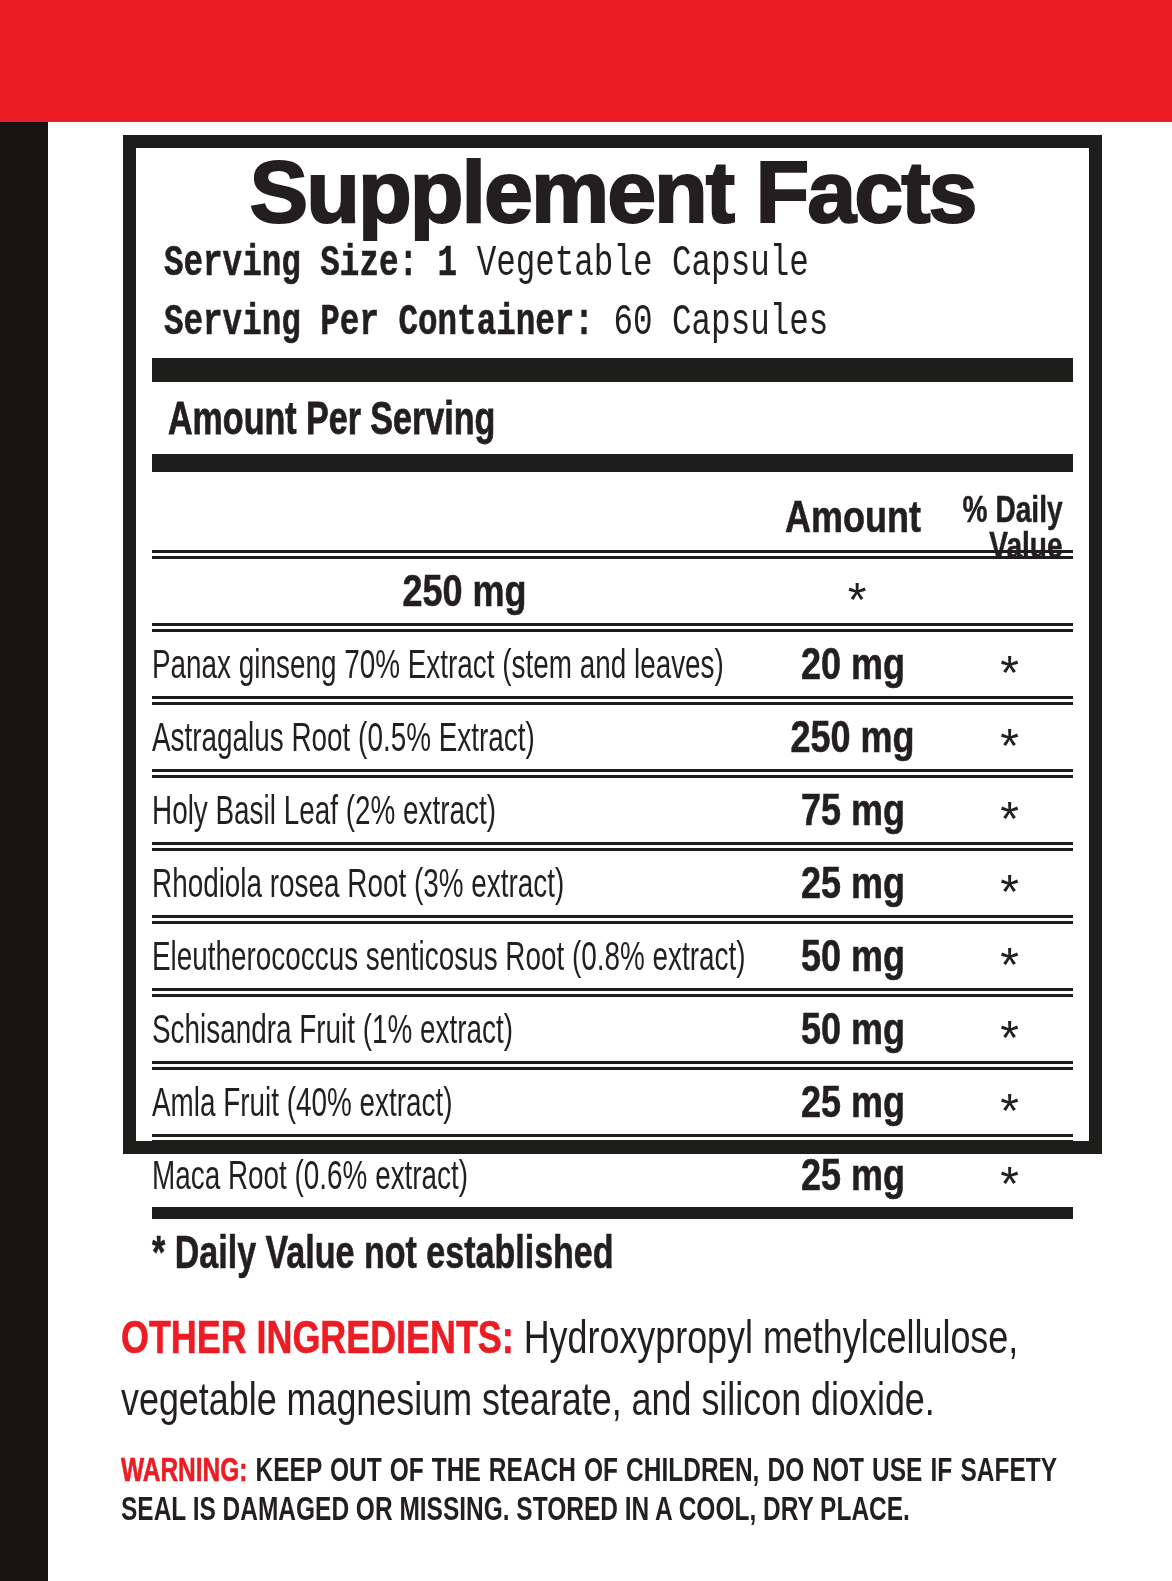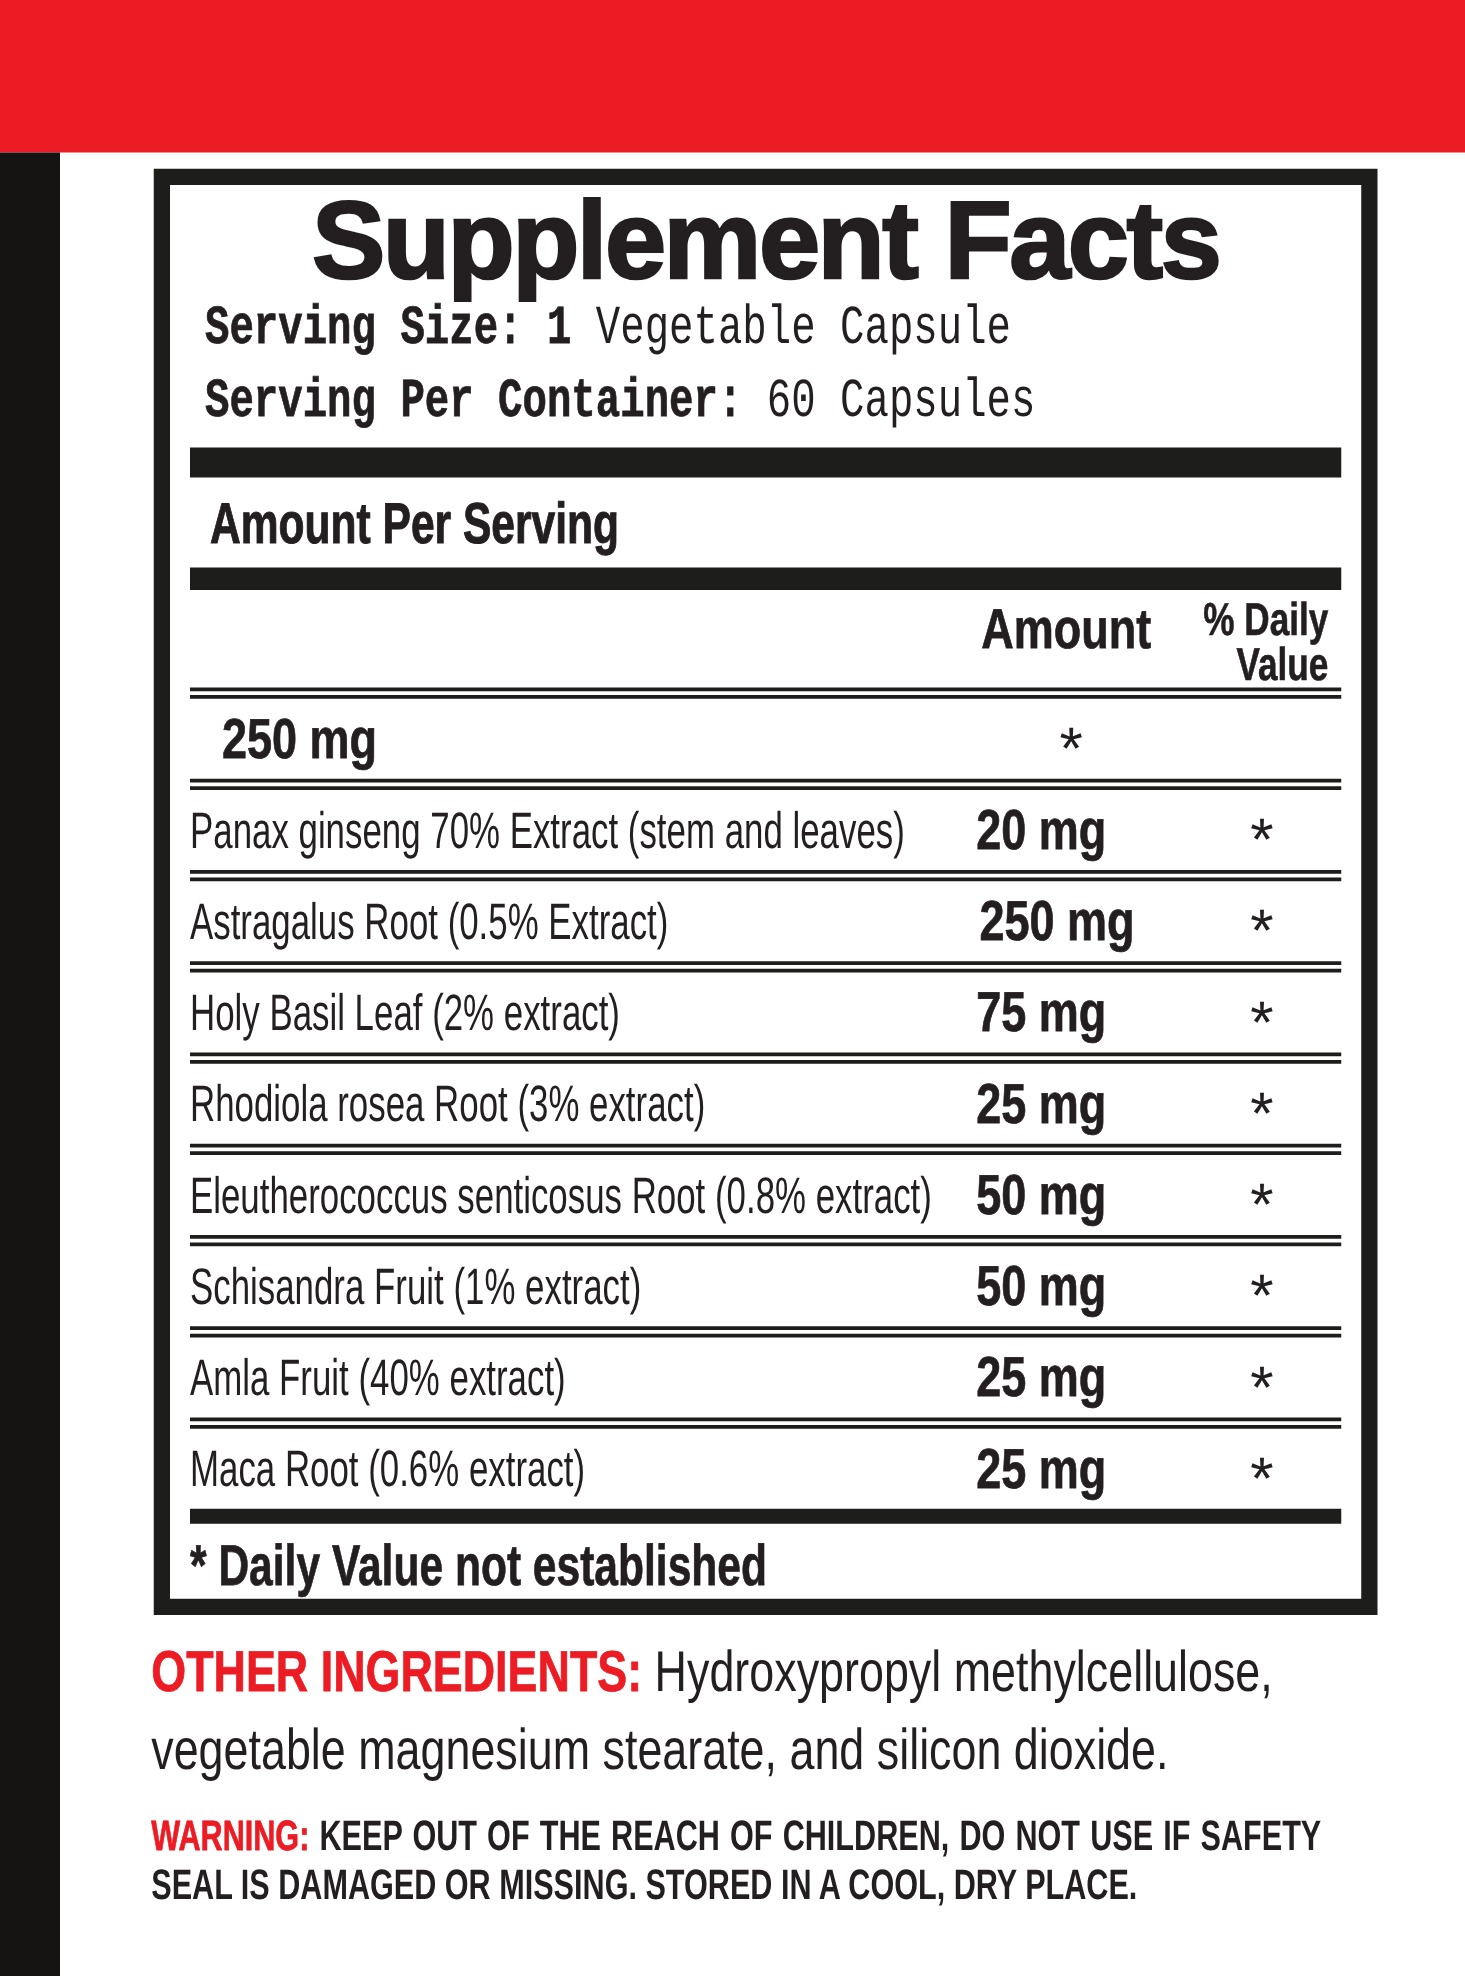--- a/index.html
+++ b/index.html
@@ -5,21 +5,21 @@
   :root { --red:#ec1c24; --ink:#231f20; --line:#1d1d1b; }
   html,body { margin:0; padding:0; overflow:hidden; }
   body {
     width:1172px; height:1581px; position:relative; background:#ffffff;
     font-family:"Liberation Sans","DejaVu Sans",sans-serif; color:var(--ink);
   }
   .red-band { position:absolute; left:0; top:0; width:1172px; height:122px; background:var(--red); }
   .side-bar { position:absolute; left:0; top:122px; width:48px; height:1459px; background:#161412; }
 
   .panel {
-    position:absolute; left:123px; top:135px; width:979px; height:1157px;
+    position:absolute; left:123px; top:135px; width:979px; height:1019px;
     border:13px solid var(--line); background:#fff; box-sizing:border-box;
   }
   .panel-inner { padding:8px 16px 0; height:100%; box-sizing:border-box; }
 
   .title {
     margin:0 0 10px; text-align:center; font-size:88px; font-weight:bold;
     line-height:72px; letter-spacing:-2px; -webkit-text-stroke:2px currentColor;
   }
   .serve-line { margin:12px; font-size:44px; line-height:47px;font-family:Liberation Mono, monospace; }
   .serve-line b { -webkit-text-stroke:0.6px currentColor; }
@@ -29,28 +29,28 @@
   .cxn { display:inline-block; transform:scaleX(0.68); transform-origin:0 50%; white-space:nowrap; }
   .cxc { display:inline-block; transform:translateX(10px) scaleX(0.8); transform-origin:50% 50%; white-space:nowrap; }
   .cxr { display:inline-block; transform:scaleX(0.76); transform-origin:100% 50%; white-space:nowrap; }
 
   .bar { background:var(--line); }
   .bar-1 { height:24px; margin-top:12px; }
   .aps { font-size:46px; font-weight:bold; line-height:46px; margin:13px 16px; -webkit-text-stroke:0.8px currentColor; }
   .bar-2 { height:18px; }
 
   .grid-cols { display:grid; grid-template-columns:606px 170px 135px; padding-right:10px; }
-  .thead { height:78px; box-sizing:border-box; padding-top:6px; align-items:start;text-decoration:underline; }
+  .thead { height:78px; box-sizing:border-box; padding-top:20px; align-items:start;text-decoration:underline; }
   .th-amount { font-size:45px; font-weight:bold; text-align:center; line-height:50px; -webkit-text-stroke:0.6px currentColor; }
   .th-dv { font-size:37px; font-weight:bold; text-align:right; line-height:36px; -webkit-text-stroke:0.5px currentColor; }
 
   .dbl { height:3px; border-top:3px solid var(--line); border-bottom:3px solid var(--line); }
   .t-row { height:64px; align-items:center; }
   .cell-name { font-size:41px; }
-  .cell-amount { font-size:45px; font-weight:bold; -webkit-text-stroke:0.6px currentColor; }
+  .cell-amount { text-align:center; font-size:45px; font-weight:bold; -webkit-text-stroke:0.6px currentColor; }
   .cell-dv { text-align:center; }
   .star { font-size:48px; line-height:1; display:inline-block; transform:translate(14px,9px); }
 
   .thick { height:12px; background:var(--line); }
   .footnote { font-size:46px; font-weight:bold; line-height:54px; margin:6px 0 0; -webkit-text-stroke:0.6px currentColor; }
 
   .bottom-para { position:absolute; left:121px; margin:0; }
   .other { top:1306px; width:1210px; font-size:46px; line-height:62px; transform:scaleX(0.78); transform-origin:0 0; }
   .warn  { top:1450px; width:1300px; font-size:34px; line-height:39px; font-weight:bold; transform:scaleX(0.72); transform-origin:0 0; text-align:justify; }
   .red-label { color:var(--red); font-weight:bold; -webkit-text-stroke:0.6px currentColor; }

